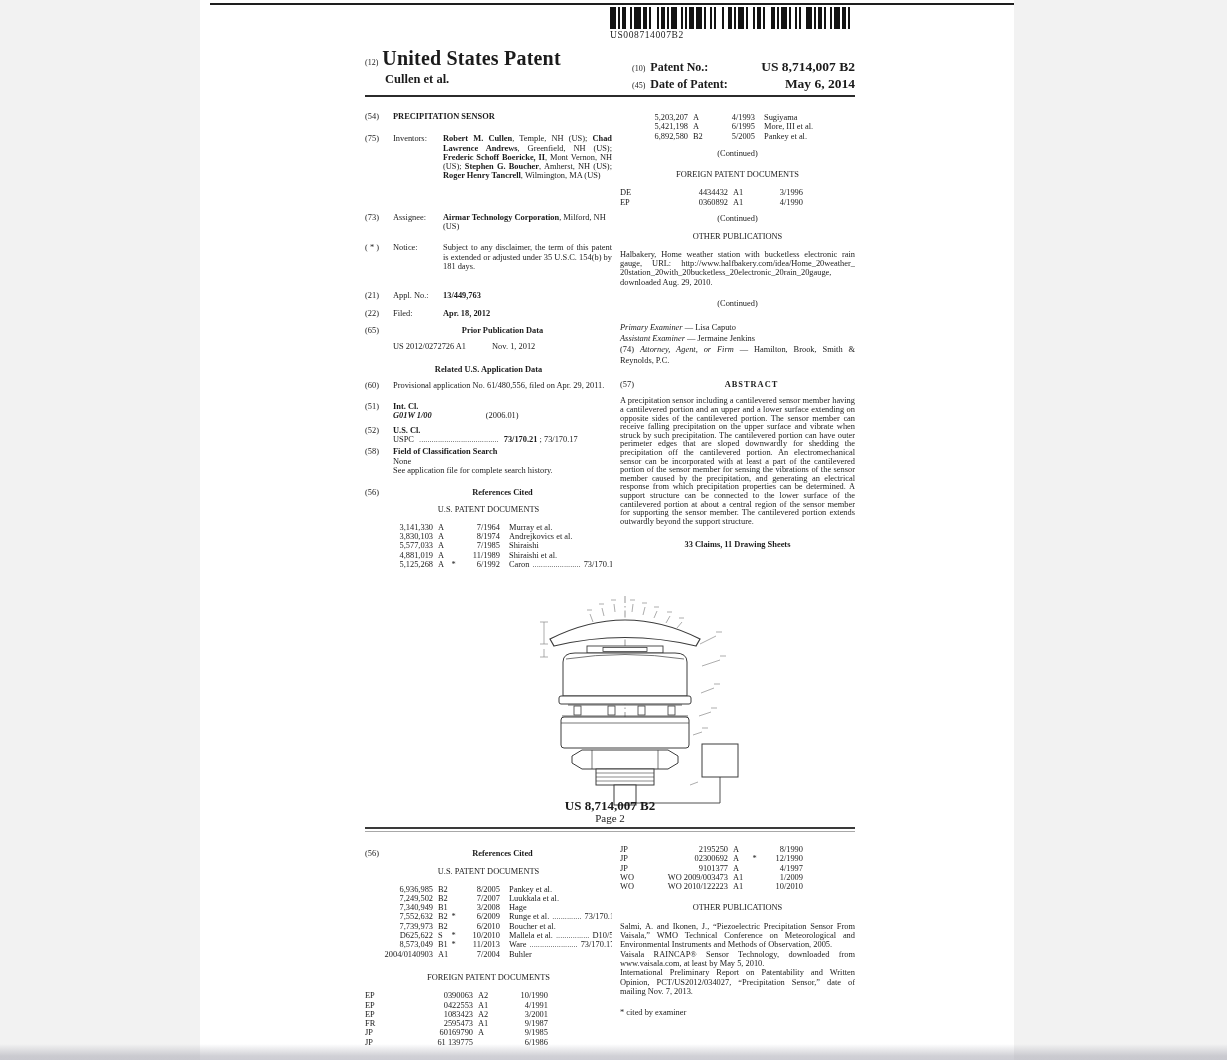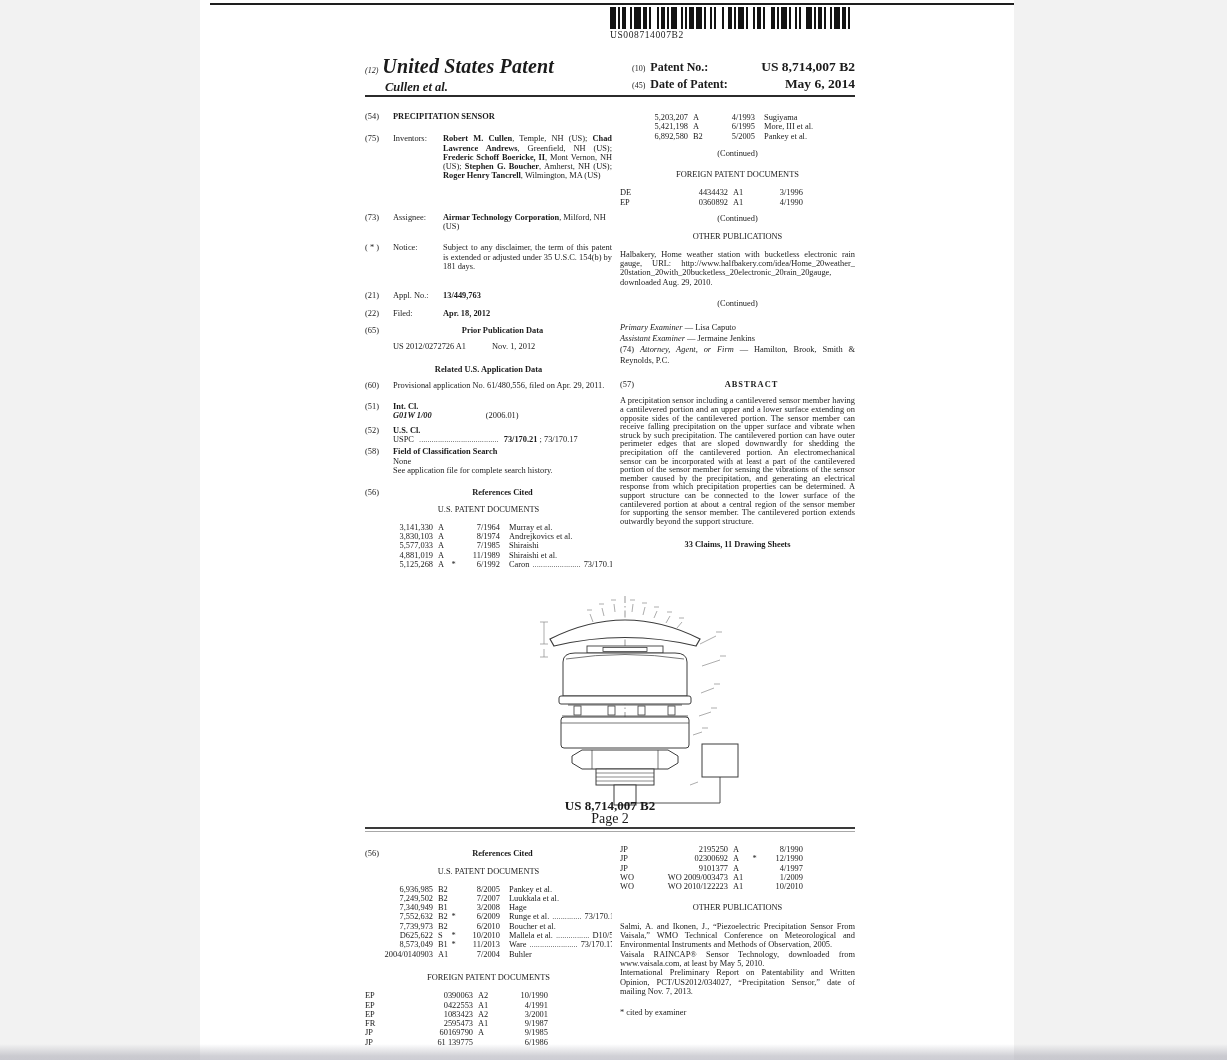--- a/index.html
+++ b/index.html
@@ -2,21 +2,21 @@
 <html><head>
 <meta charset="utf-8">
 <style>
   html,body{margin:0;padding:0;}
   body{width:1227px;height:1060px;background:#f2f2f2;overflow:hidden;
        font-family:"Liberation Serif","DejaVu Serif",serif;color:#1b1b1b;position:relative;}
   #page{position:absolute;left:200px;top:0;width:814px;height:1060px;background:#ffffff;}
   .toprule{position:absolute;left:10px;right:0;top:3px;height:2px;background:#1e1e1e;}
   #barcode{position:absolute;left:410px;top:7px;width:245px;height:22px;font-size:0;white-space:nowrap;overflow:hidden;}
   #barcode-text{position:absolute;left:410px;top:30px;width:245px;text-align:left;font-size:9.5px;letter-spacing:.6px;}
-  #hdr-left{position:absolute;left:165px;top:56px;line-height:1;font-style:italic;}
+  #hdr-left{position:absolute;left:165px;top:48px;line-height:1;}
   .hdr-code{font-size:8px;}
   .hdr-title{font-size:20px;font-weight:bold;letter-spacing:.2px;}
   .hdr-auth{font-size:12.5px;font-weight:bold;margin-left:20px;display:inline-block;margin-top:5px;}
   #hdr-right{position:absolute;left:432px;top:59px;width:223px;}
   .hrow{display:flex;align-items:baseline;line-height:15px;}
   .hrow .hlabel{font-size:12px;font-weight:bold;margin-left:5px;}
   .hrow .hval{margin-left:auto;font-size:13.5px;font-weight:bold;}
   .hdr-rule{position:absolute;left:165px;top:95px;width:490px;height:2px;background:#2b2b2b;}
   .col{position:absolute;font-size:8.4px;line-height:9.3px;}
   #col-l1{left:165px;top:112px;width:247px;}
@@ -37,21 +37,21 @@
   .us-row .date{text-align:right;}
   .us-row .name{padding-left:9px;white-space:nowrap;overflow:hidden;}
   .dots{margin:0 3px;color:#444;}
   .fp-row{display:grid;grid-template-columns:26px 82px 22px 9px 44px 1fr;}
   .fp-row .num{text-align:right;}
   .fp-row .kind{padding-left:5px;}
   .fp-row .star{text-align:center;}
   .fp-row .date{text-align:right;}
   #p2-hdr{position:absolute;left:165px;top:799px;width:490px;text-align:center;}
   .p2-pat{font-size:13px;font-weight:bold;line-height:14px;}
-  .p2-page{font-size:14px;line-height:11px;}
+  .p2-page{font-size:11px;line-height:11px;}
   .p2-rule{margin-top:3px;height:2px;border-top:2px solid #3a3a3a;border-bottom:1px solid #a8a8a8;}
   #fig{position:absolute;left:330px;top:592px;width:230px;height:216px;}
   .bottom-bar{position:absolute;left:0;top:1044px;width:1227px;height:16px;
       background:linear-gradient(to bottom,rgba(190,190,198,0) 0%,rgba(170,170,180,.55) 75%,rgba(178,178,188,.65) 100%);}.mt3{margin-top:3px;}.mt5{margin-top:5px;}.mt6{margin-top:6px;}
   .mt7{margin-top:7px;}.mt8{margin-top:8px;}.mt9{margin-top:9px;}.mt12{margin-top:12px;}
   .mt13{margin-top:13px;}.mt14{margin-top:14px;}.mt16{margin-top:32px;}.mt20{margin-top:20px;}
   .ind{padding-left:28px;}
 </style>
 </head>
 <body>

